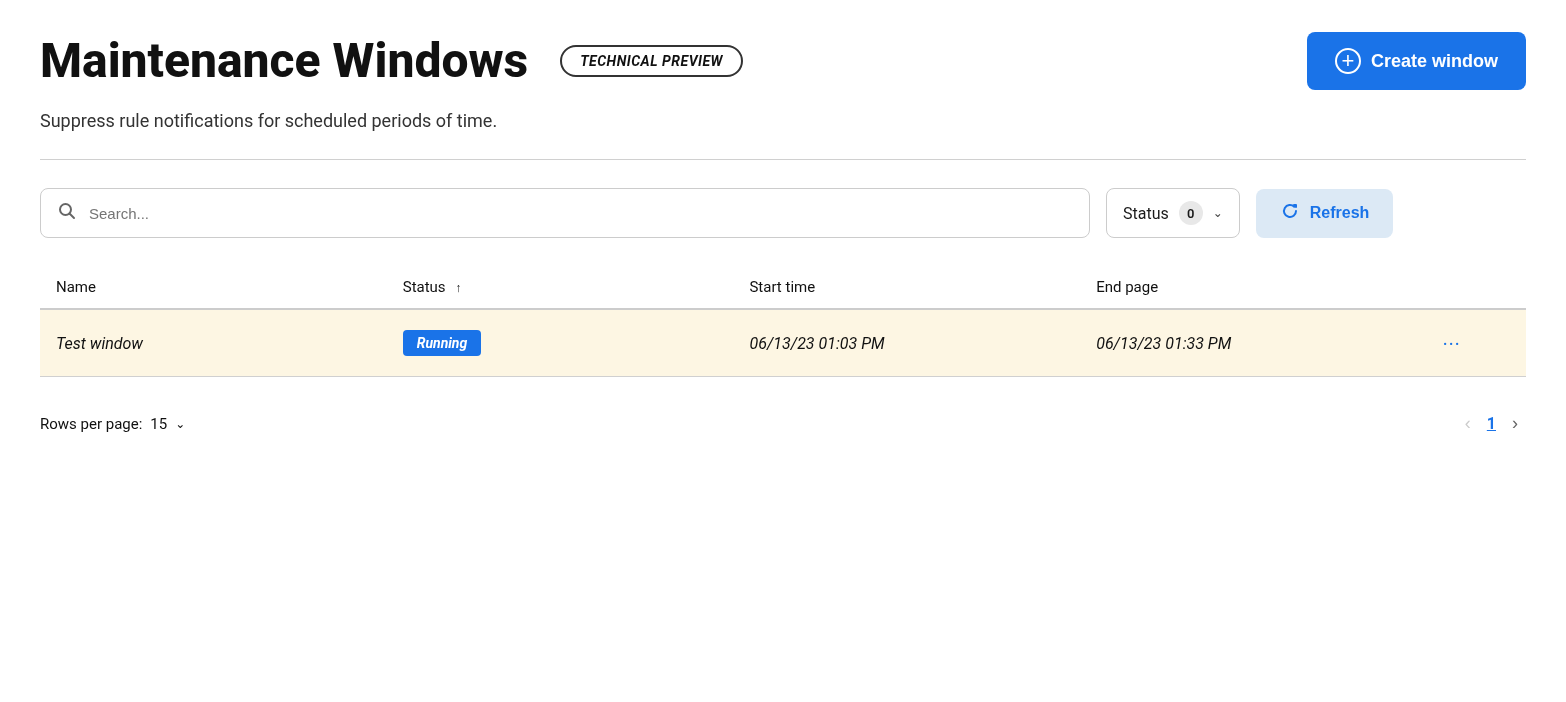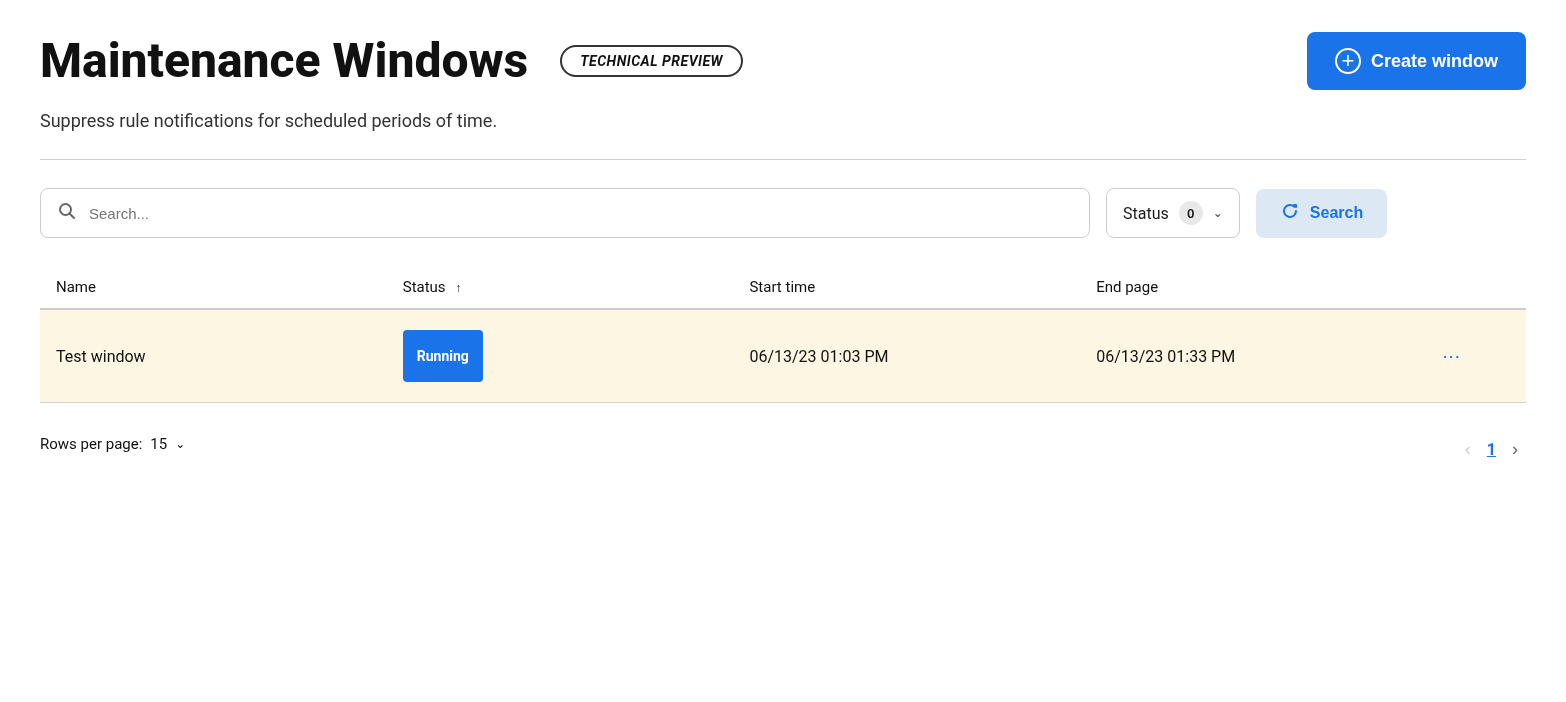--- a/index.html
+++ b/index.html
@@ -204,43 +204,44 @@
     }
 
     .table-row-highlighted {
       background: #fdf6e3;
     }
 
     .table td {
       padding: 20px 16px;
       font-size: 16px;
       color: #111111;
+      font-style: italic;
     }
 
     .running-badge {
       background: #1a73e8;
       color: #ffffff;
       border-radius: 4px;
-      padding: 18px 14px;
+      padding: 5px 14px;
       font-size: 14px;
       font-weight: 700;
       display: inline-block;
     }
 
     .row-actions {
       color: #1a73e8;
       font-size: 14px;
       letter-spacing: 2px;
       cursor: pointer;
       font-weight: 700;
     }
 
     .footer {
       display: flex;
-      align-items: flex-start;
+      align-items: center;
       justify-content: space-between;
       margin-top: 24px;
       padding-top: 8px;
     }
 
     .rows-per-page {
       display: flex;
       align-items: center;
       gap: 8px;
       font-size: 15px;
@@ -314,21 +315,21 @@
     <span class="chevron-down">⌄</span>
   </div>
 
   <button class="refresh-btn">
     <span class="refresh-icon">
       <svg width="20" height="20" viewBox="0 0 20 20" fill="none" xmlns="http://www.w3.org/2000/svg">
         <path d="M16 10a6 6 0 1 1-1.76-4.24" stroke="#1a73e8" stroke-width="2" stroke-linecap="round"></path>
         <polyline points="14,4 16,4 16,6" fill="none" stroke="#1a73e8" stroke-width="2" stroke-linecap="round" stroke-linejoin="round"></polyline>
       </svg>
     </span>
-    <span>Search</span>
+    <span>Refresh</span>
   </button>
 </div>
 
 <table class="table">
   <thead>
     <tr>
       <th class="th-name">
         <span>Name</span>
       </th>
       <th class="th-status">

